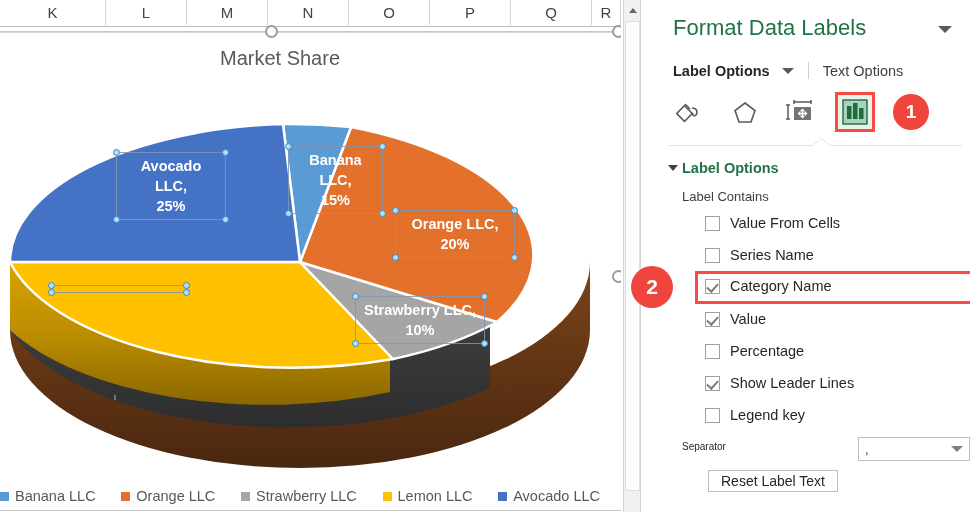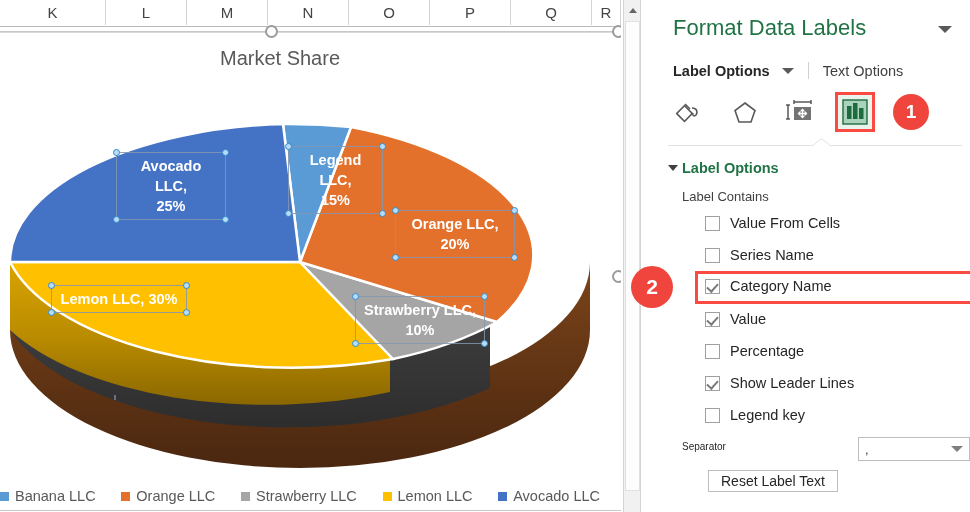--- a/index.html
+++ b/index.html
@@ -154,21 +154,21 @@
         <div>25%</div>
         <span class="hh tl"></span>
         <span class="hh tr"></span>
         <span class="hh bl"></span>
         <span class="hh br"></span>
       </div>
     </div>
 
     <div class="dlabel" style="left:288px;top:146px;width:95px;">
       <div class="box">
-        <div>Legend LLC,</div>
+        <div>Banana LLC,</div>
         <div>15%</div>
         <span class="hh tl"></span>
         <span class="hh tr"></span>
         <span class="hh bl"></span>
         <span class="hh br"></span>
       </div>
     </div>
 
     <div class="dlabel" style="left:395px;top:210px;width:120px;">
       <div class="box">
@@ -187,21 +187,20 @@
         <div>10%</div>
         <span class="hh tl"></span>
         <span class="hh tr"></span>
         <span class="hh bl"></span>
         <span class="hh br"></span>
       </div>
     </div>
 
     <div class="dlabel" style="left:51px;top:285px;width:136px;">
       <div class="box">
-        <div>Lemon LLC, 30%</div>
         <span class="hh tl"></span>
         <span class="hh tr"></span>
         <span class="hh bl"></span>
         <span class="hh br"></span>
       </div>
     </div>
 
     <div class="legend">
       <div class="legend-item">
         <span class="legend-swatch" style="background:#5B9BD5;"></span>

